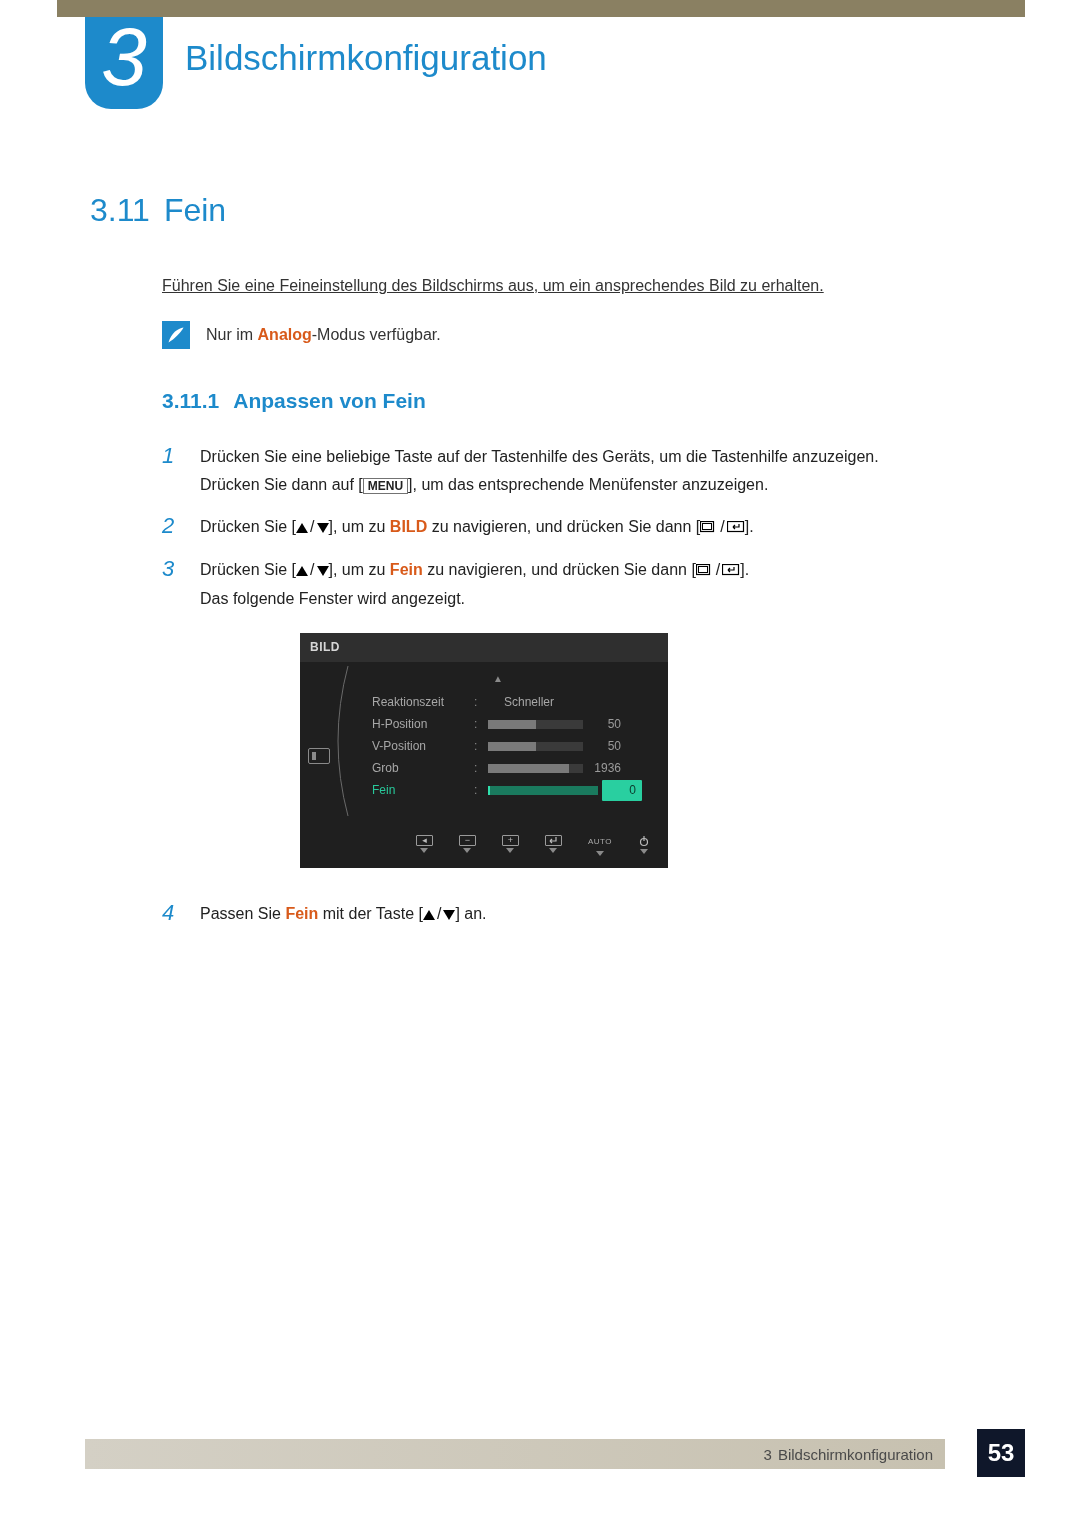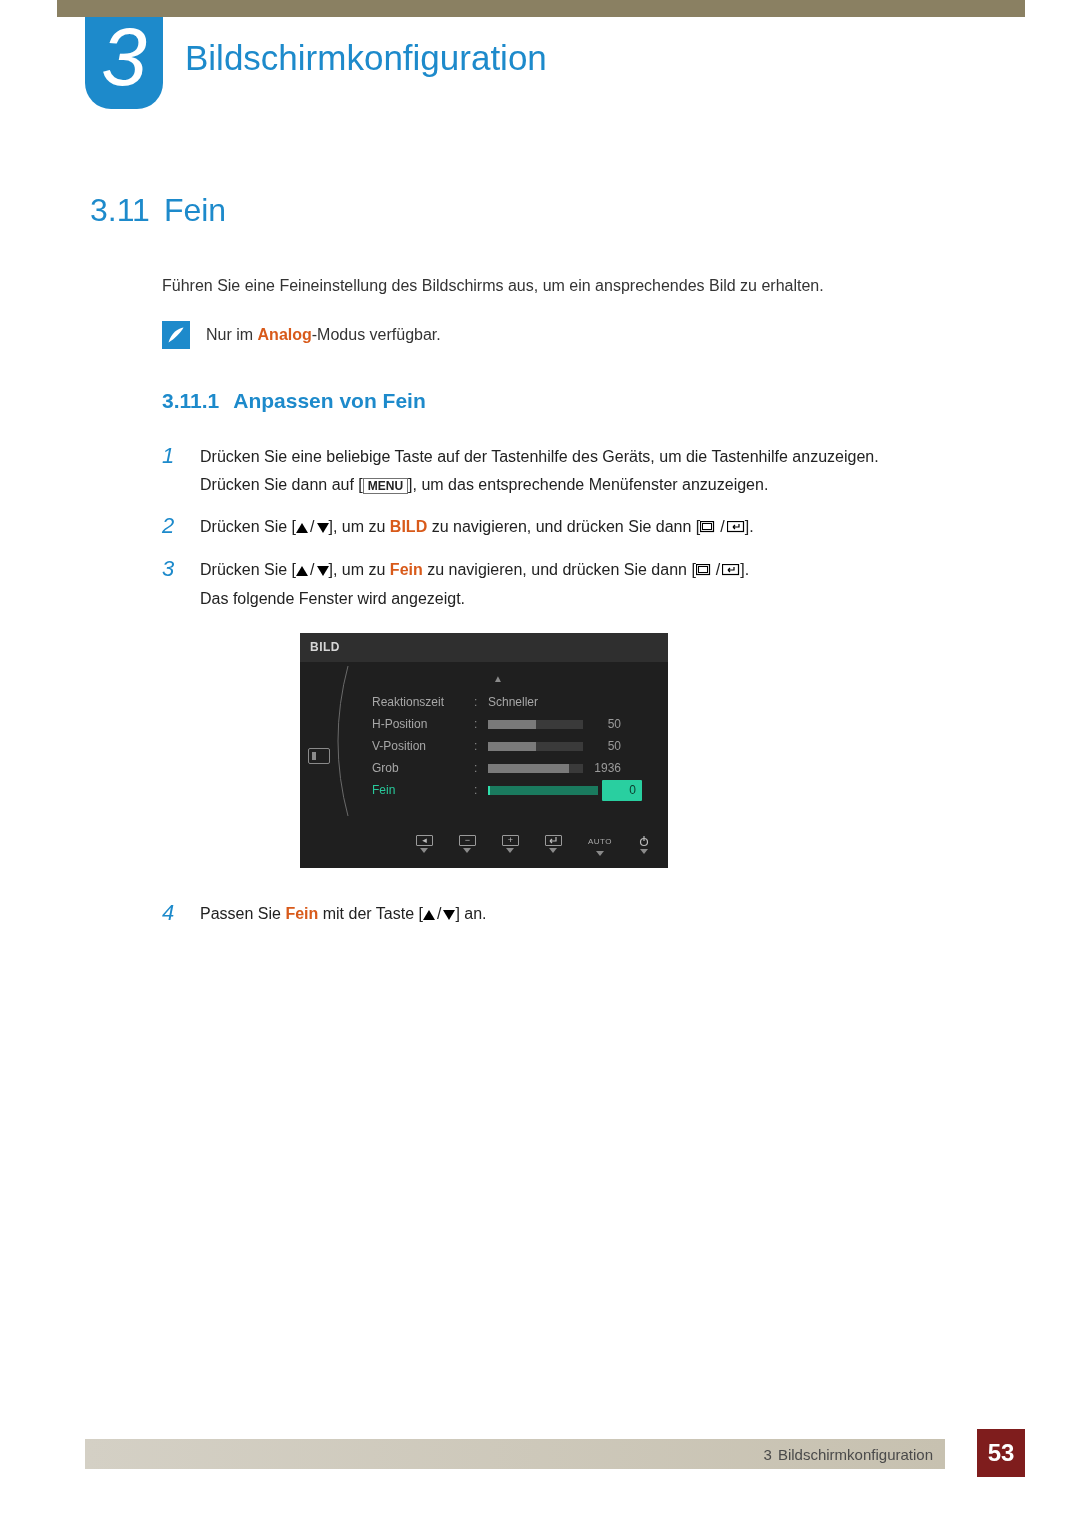--- a/index.html
+++ b/index.html
@@ -52,20 +52,21 @@
     font-size: 32px;
     font-weight: 400;
     margin-bottom: 48px;
   }
   .section-heading .num { margin-right: 14px; }
   .intro {
     font-size: 16px;
     color: #333;
     margin-left: 72px;
     margin-bottom: 26px;
+    text-decoration: underline;
   }
   .note-row {
     margin-left: 72px;
     display: flex;
     align-items: center;
     gap: 16px;
     margin-bottom: 40px;
   }
   .note-icon {
     width: 28px; height: 28px;
@@ -180,21 +181,21 @@
   .osd-row {
     display: flex;
     align-items: center;
     height: 22px;
     gap: 4px;
     padding-left: 30px;
   }
   .osd-label { width: 98px; color: #a7a7a7; font-size: 12px; }
   .osd-row.active .osd-label { color: #28c89a; }
   .osd-colon { width: 10px; color: #888; }
-  .osd-valtext { color: #a7a7a7; font-size: 12px; }
+  .osd-valtext { color: #a7a7a7; font-size: 12px; margin-left: 16px; }
   .osd-bar {
     width: 95px; height: 9px;
     background: #3a3a3a;
     position: relative;
   }
   .osd-bar-fill {
     position: absolute; left: 0; top: 0; bottom: 0;
     background: #7a7a7a;
   }
   .osd-row.active .osd-bar { background: #1a7a5e; width: 110px; }
@@ -242,21 +243,21 @@
     justify-content: flex-end;
     padding-right: 12px;
     font-size: 15px;
     color: #4a4a4a;
   }
   .footer-chapnum { margin-right: 6px; }
   .page-badge {
     position: absolute;
     right: 55px; bottom: 50px;
     width: 48px; height: 48px;
-    background: #7f1d1d;
+    background: #0f172a;
     color: #fff;
     display: flex; align-items: center; justify-content: center;
     font-size: 24px;
     font-weight: bold;
   }
 </style>
 </head>
 <body>
 
 <div class="topbar"></div>

